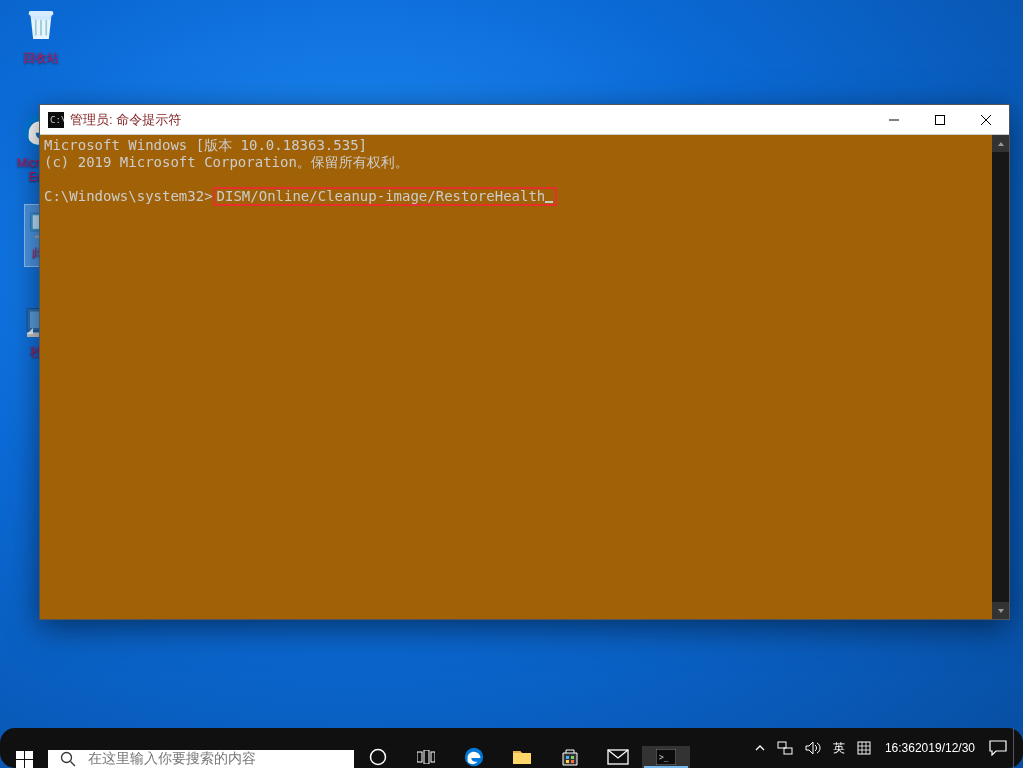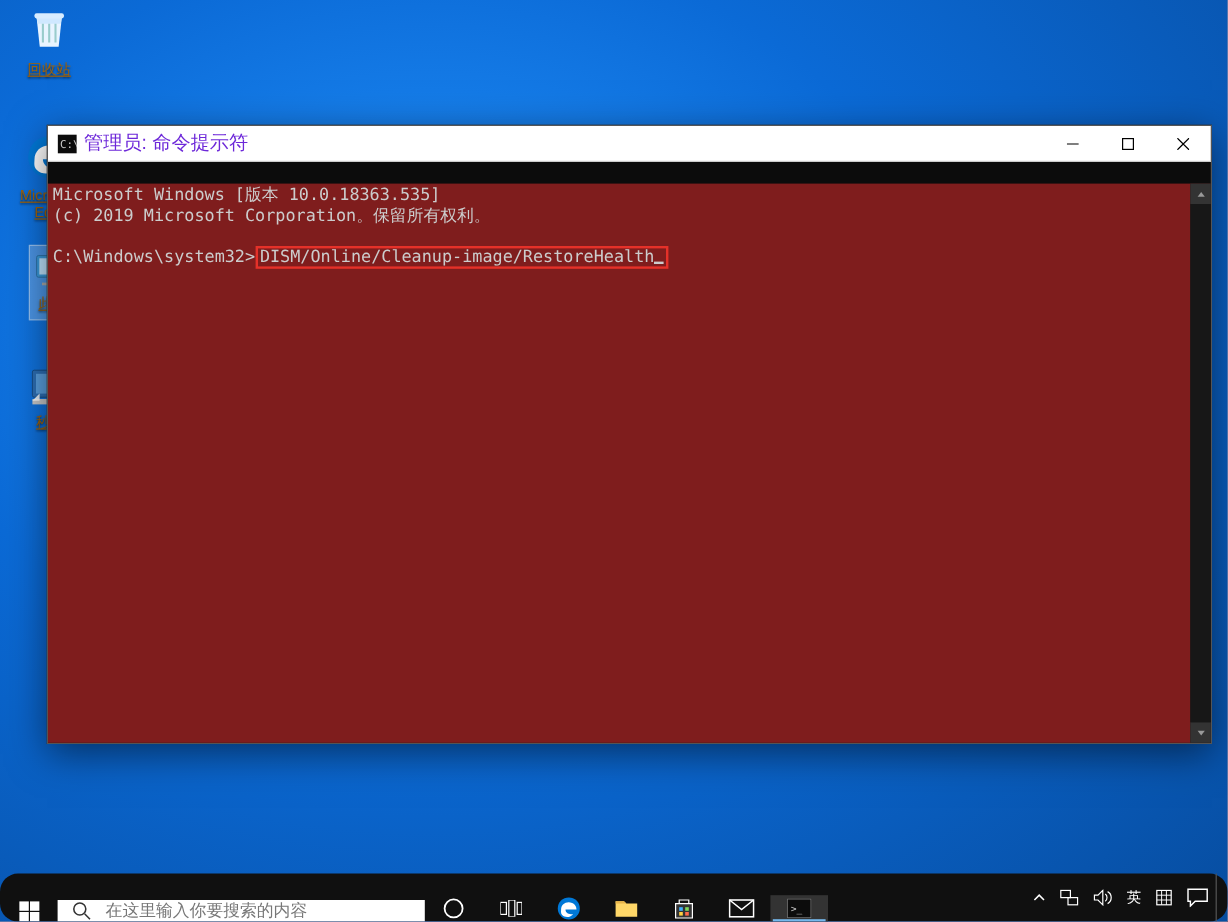--- a/index.html
+++ b/index.html
@@ -1,34 +1,34 @@
 <!DOCTYPE html>
 <html><head>
 <meta charset="utf-8">
 <style>
 * { margin: 0; padding: 0; box-sizing: border-box; }
 html, body { width: 1023px; height: 768px; overflow: hidden; font-family: "Segoe UI", Tahoma, sans-serif; }
 body { background: radial-gradient(ellipse at 35% 35%, #2293ff 0%, #0b6ad6 45%, #074da0 100%); position: relative; }
 
 
 .desktop { position: absolute; top: 0; left: 0; right: 0; bottom: 40px; }
-.desktop-icon { position: absolute; width: 74px; text-align: center; color: #a16207; font-size: 12px; text-shadow: 0 1px 2px rgba(0,0,0,0.6); cursor: pointer; text-decoration: underline; }
+.desktop-icon { position: absolute; width: 74px; text-align: center; color: #be185d; font-size: 12px; text-shadow: 0 1px 2px rgba(0,0,0,0.6); cursor: pointer; }
 .desktop-icon .ico { width: 42px; height: 42px; margin: 0 auto 4px; display: flex; align-items: center; justify-content: center; }
 .desktop-icon.selected { background: rgba(255,255,255,0.25); border: 1px solid rgba(255,255,255,0.4); margin-left: 20px; }
 .ico svg { width: 100%; height: 100%; }
 
 
 .cmd-window { position: absolute; left: 39px; top: 104px; width: 971px; height: 516px; background: #0c0c0c; border: 1px solid #555; box-shadow: 0 8px 30px rgba(0,0,0,0.5); display: flex; flex-direction: column; }
 .titlebar { height: 30px; background: #fff; display: flex; align-items: center; border-bottom: 1px solid #ccc; }
 .titlebar .app-icon { width: 16px; height: 16px; margin: 0 6px 0 8px; display:inline-flex; align-items:center; justify-content:center;}
-.titlebar .title-text { font-size: 16px; color: #6d28d9; flex: 0 0 auto; }
+.titlebar .title-text { font-size: 13px; color: #7f1d1d; flex: 0 0 auto; }
 .titlebar .spacer { flex: 1; }
 .win-btn { width: 46px; height: 30px; display: flex; align-items: center; justify-content: center; cursor: pointer; }
 .win-btn svg { width: 10px; height: 10px; }
-.cmd-body { flex: 1; background: #7f1d1d; position: relative; display: flex; margin-top: 18px; }
+.cmd-body { flex: 1; background: #a16207; position: relative; display: flex; }
 .cmd-text { flex: 1; padding: 2px 4px; color: #ccc; font-family: "NSimSun","SimSun","Consolas",monospace; font-size: 14px; line-height: 17px; white-space: pre; }
 .highlight-box { border: 2px solid #e53129; padding: 0px 2px; display: inline-block; line-height: 15px; margin-top:-1px;}
 .scrollbar { width: 17px; background: #171717; display: flex; flex-direction: column; }
 .scroll-thumb { flex:1; background:#171717;}
 .scroll-btn { height: 17px; background: #333; display:flex; align-items:center; justify-content:center;}
 .scroll-btn svg{width:8px;height:8px;fill:#999;}
 .cursor { display: inline-block; width: 8px; height: 2px; background: #ccc; vertical-align: baseline; animation: blink 1s step-start infinite; position: relative; top: 2px;}
 @keyframes blink { 50% { opacity: 0; } }
 
 
@@ -232,20 +232,24 @@
       </div>
     <div class="tray-item ime-text">
         <span>英</span>
       </div>
     <div class="tray-item">
         <svg width="14" height="14" viewBox="0 0 14 14">
           <rect x="1" y="1" width="12" height="12" fill="none" stroke="#fff"></rect>
           <path d="M1 5h12M1 9h12M5 1v12M9 1v12" stroke="#fff" stroke-width="0.8"></path>
         </svg>
       </div>
+    <div class="tray-item clock">
+      <div>16:36</div>
+      <div>2019/12/30</div>
+    </div>
     <div class="tray-item">
         <svg width="18" height="16" viewBox="0 0 18 16">
           <path d="M1 1h16v10H7l-4 4v-4H1z" fill="none" stroke="#fff" stroke-width="1.2"></path>
         </svg>
       </div>
     <div class="show-desktop"></div>
   </div>
 </div>
 
 </body></html>

